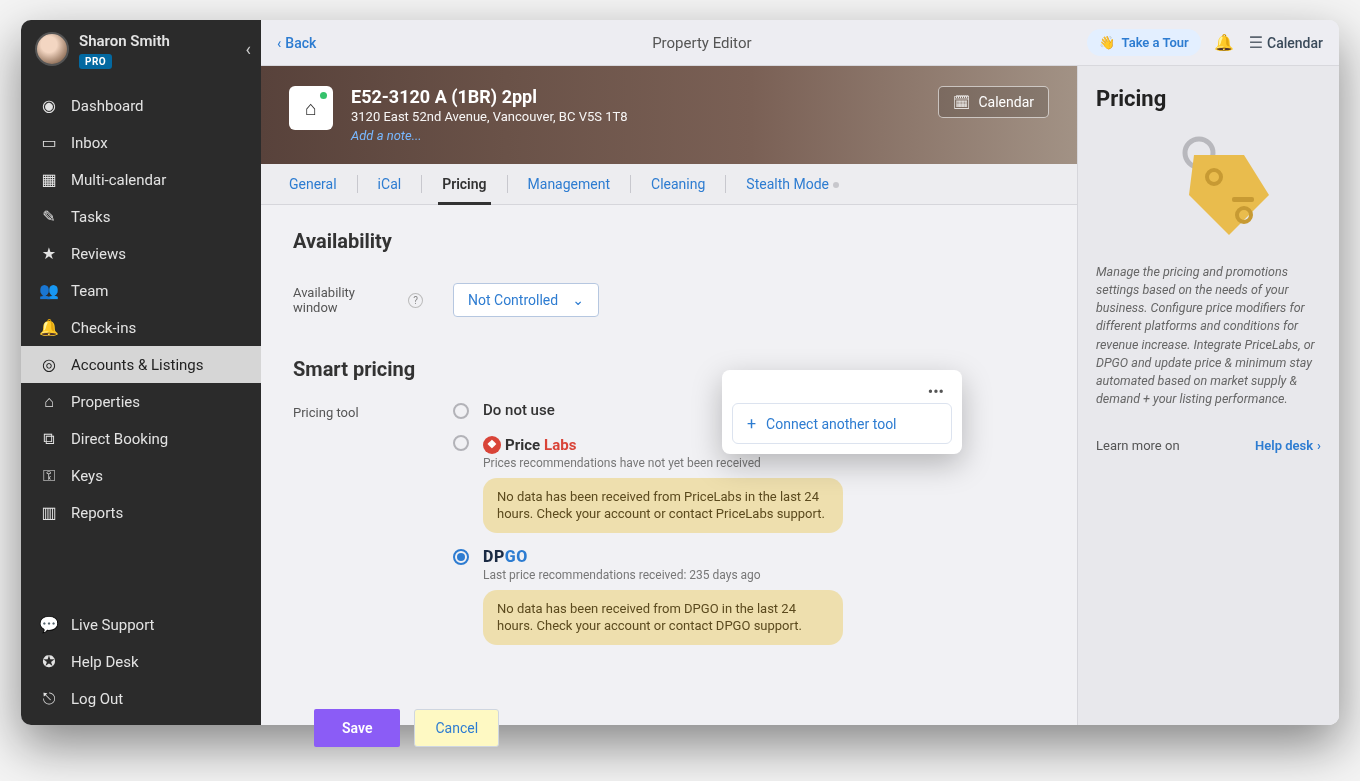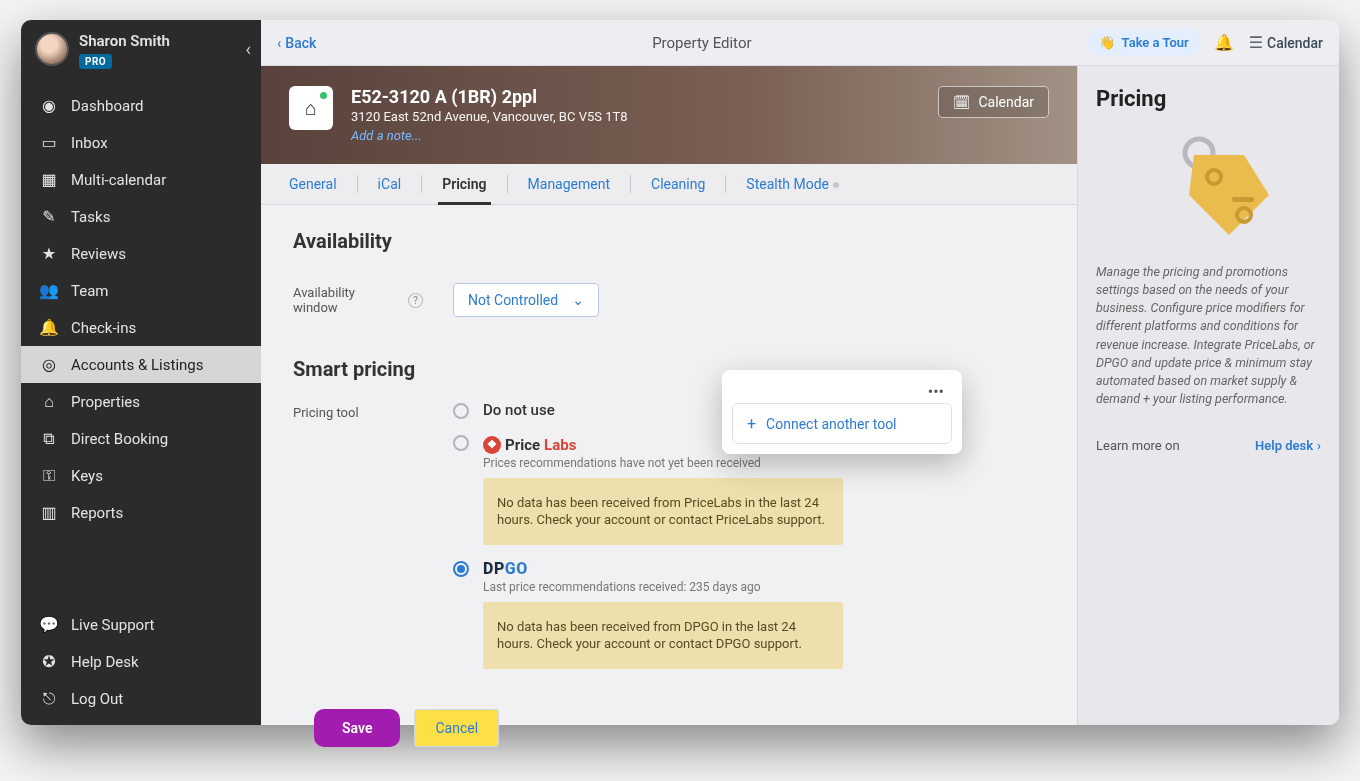--- a/index.html
+++ b/index.html
@@ -50,33 +50,33 @@
   .field-label { font-size: 13px; color:#555; width: 130px; display:flex; align-items:center; gap:6px; }
   .help-q { display:inline-flex; width:15px; height:15px; border:1px solid #bbb; border-radius:50%; font-size:10px; align-items:center; justify-content:center; color:#888; }
   .select { border:1px solid #b6c7e0; border-radius:4px; padding: 8px 14px; display:flex; align-items:center; gap:14px; color:#2d7cd1; font-size:14px; cursor:pointer; background:#fff; }
   .smart-h { font-size: 20px; font-weight:700; color:#333; margin: 40px 0 20px; display:flex; align-items:center; justify-content:space-between; }
   .radio-row { display:flex; align-items:flex-start; gap: 14px; margin-bottom: 10px; }
   .radio { width:16px; height:16px; border-radius:50%; border:2px solid #b3b3b8; margin-top:2px; cursor:pointer; flex-shrink:0; display:flex; align-items:center; justify-content:center; }
   .radio.selected { border-color:#2d7cd1; }
   .radio.selected::after { content:''; width:8px; height:8px; border-radius:50%; background:#2d7cd1; }
   .radio-label { font-size: 15px; color:#333; font-weight:500; }
   .sub-note { font-size: 12px; color:#777; margin-top: 2px; }
-  .alert { background:#eedfae; color:#5b4a1e; font-size:13px; padding:16px 14px; border-radius:2px; margin-top:8px; max-width: 360px; line-height:1.35; }
+  .alert { background:#eedfae; color:#5b4a1e; font-size:13px; padding:10px 14px; border-radius:14px; margin-top:8px; max-width: 360px; line-height:1.35; }
   .pricelabs-logo { display:inline-flex; align-items:center; gap:4px; font-weight:700; color:#d94438; font-size:15px; }
   .pricelabs-logo .pl-icon { width:18px; height:18px; background:#d94438; border-radius:50%; display:inline-flex; align-items:center; justify-content:center; color:#fff; font-size:11px; }
   .dpgo-logo { font-weight:800; font-size:16px; letter-spacing:.5px; color:#1b2b44; display:inline-flex; align-items:center; }
   .dpgo-logo .o { color:#2d7cd1; }
   
   .popover { position:absolute; top: 370px; left: 722px; width: 240px; background:#fff; border-radius:8px; box-shadow: 0 10px 30px rgba(0,0,0,0.25); padding: 10px; }
   .pop-dots { text-align:right; padding: 2px 8px; color:#555; font-size:16px; cursor:pointer; }
   .pop-item { border:1px solid #dce3ef; border-radius:6px; padding: 10px 14px; color:#2d7cd1; font-size:14px; display:flex; align-items:center; gap:10px; cursor:pointer; }
   
   .save-bar { position:absolute; bottom:20px; left: 282px; right:294px; padding: 14px 32px; display:flex; gap:14px; background: transparent; }
-  .btn-save { background:#a21caf; color:#fff; border:none; padding:4px 28px; border-radius:10px; font-size:14px; font-weight:600; cursor:pointer; }
-  .btn-cancel { background:#fde047; color:#2d7cd1; border:1px solid #cfd6e0; padding:10px 20px; border-radius:3px; font-size:14px; cursor:pointer; }
+  .btn-save { background:#8b5cf6; color:#fff; border:none; padding:4px 28px; border-radius:2px; font-size:14px; font-weight:600; cursor:pointer; }
+  .btn-cancel { background:#fef9c3; color:#2d7cd1; border:1px solid #cfd6e0; padding:10px 20px; border-radius:3px; font-size:14px; cursor:pointer; }
   
   .right { width: 262px; background:#e8e8ec; border-left:1px solid #d6d6db; padding: 20px 18px; overflow:auto; }
   .right h2 { font-size: 22px; font-weight:700; color:#222; }
   .tag-illus { display:flex; justify-content:center; padding: 24px 0 18px; }
   .right-text { font-size: 12.5px; color:#666; font-style: italic; line-height:1.45; }
   .learn-row { display:flex; justify-content:space-between; align-items:center; margin-top: 30px; font-size:13px; }
   .learn-row .l { color:#555; }
   .learn-row .r { color:#2d7cd1; font-weight:600; cursor:pointer; display:flex; align-items:center; gap:4px; }
   .option-block { margin-bottom: 14px; }
 </style>

